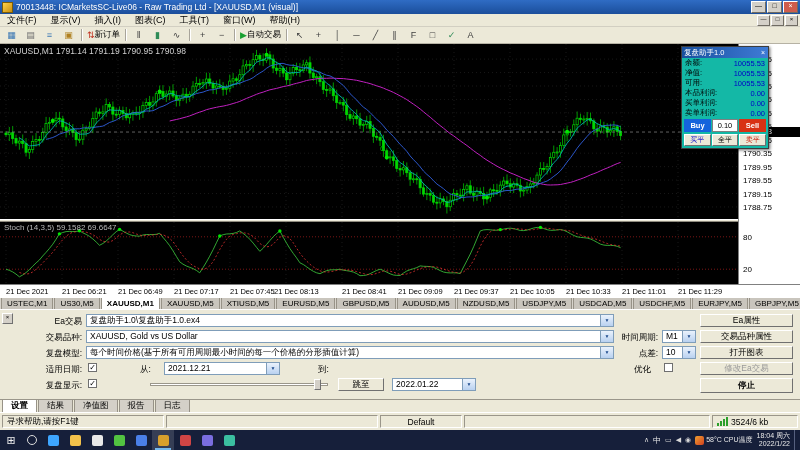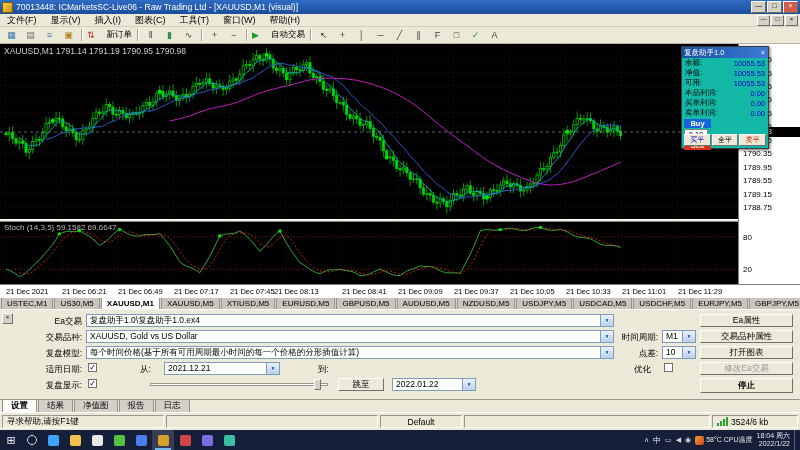--- a/index.html
+++ b/index.html
@@ -22,21 +22,21 @@
   .menu-item{padding:0 7px;height:12px;line-height:12px;}
   .child-btns{margin-left:auto;display:flex;gap:1px;padding-right:2px;}
   .child-btn{width:11px;height:9px;background:#d4d0c8;border:1px solid;border-color:#fff #6f6b63 #6f6b63 #fff;
     font-size:6px;line-height:7px;text-align:center;}
 
   
   .toolbar{position:absolute;top:27px;left:0;width:800px;height:17px;background:#ece9d8;
     border-bottom:1px solid #b6b2a4;display:flex;align-items:center;padding-left:2px;box-sizing:border-box;}
   .tb-btn{height:14px;min-width:15px;display:flex;align-items:center;justify-content:center;margin:0 1px;padding:0 1px;}
   .tb-glyph{font-size:9px;line-height:14px;}
-  .tb-label{margin-left:12px;font-size:8.5px;}
+  .tb-label{margin-left:0;font-size:8.5px;}
   .tb-sep{width:1px;height:12px;background:#a8a49a;box-shadow:1px 0 0 #fff;margin:0 3px;}
 
   
   .chart-wrap{position:absolute;top:44px;left:0;width:800px;height:253px;background:#000;overflow:hidden;}
   #main-svg{position:absolute;top:0;left:0;}
   #stoch-svg{position:absolute;top:178px;left:0;}
   .splitter{position:absolute;top:175px;left:0;width:800px;height:1px;background:#ece9d8;
     border-top:1px solid #fff;border-bottom:1px solid #8e8a7e;}
   .price-axis{position:absolute;top:0;right:0;width:62px;height:240px;background:#fff;border-left:1px solid #808080;box-sizing:border-box;}
   .axis-label{position:absolute;left:4px;font-size:8px;transform:translateY(-50%);white-space:nowrap;}
@@ -48,21 +48,21 @@
 
   
   .assistant-panel{position:absolute;top:2px;left:681px;width:88px;background:#14b8a6;
     border:1px solid #3c3c3c;box-shadow:1px 1px 3px rgba(0,0,0,.6);box-sizing:border-box;}
   .ap-title{height:11px;background:linear-gradient(90deg,#18509f,#3f7bd6);color:#fff;font-size:7.5px;
     display:flex;align-items:center;padding:0 2px;}
   .ap-title .t{flex:1;white-space:nowrap;overflow:hidden;}
   .ap-x{font-size:7px;line-height:9px;padding:0 1px;}
   .ap-row{display:flex;justify-content:space-between;align-items:center;height:10px;padding:0 3px;font-size:7.5px;}
   .ap-row .val{color:#0000c8;}
-  .ap-trade{display:flex;gap:1px;padding:1px 2px;height:13px;flex-direction:column;}
+  .ap-trade{display:flex;gap:1px;padding:1px 2px;height:13px;}
   .ap-buy,.ap-sell{width:27px;color:#fff;font-weight:bold;font-size:7.5px;display:flex;align-items:center;justify-content:center;}
   .ap-buy{background:#1464dc;}
   .ap-sell{background:#d83214;}
   .ap-lot{flex:1;width:22px;font-size:7.5px;text-align:center;border:1px solid #808080;padding:0;
     font-family:"Liberation Sans","DejaVu Sans",sans-serif;}
   .ap-close-row{display:flex;gap:1px;padding:1px 2px 2px;height:12px;}
   .ap-cbtn{flex:1;background:#ece9d8;border:1px solid;border-color:#fff #707070 #707070 #fff;
     font-size:7px;display:flex;align-items:center;justify-content:center;}
 
   

